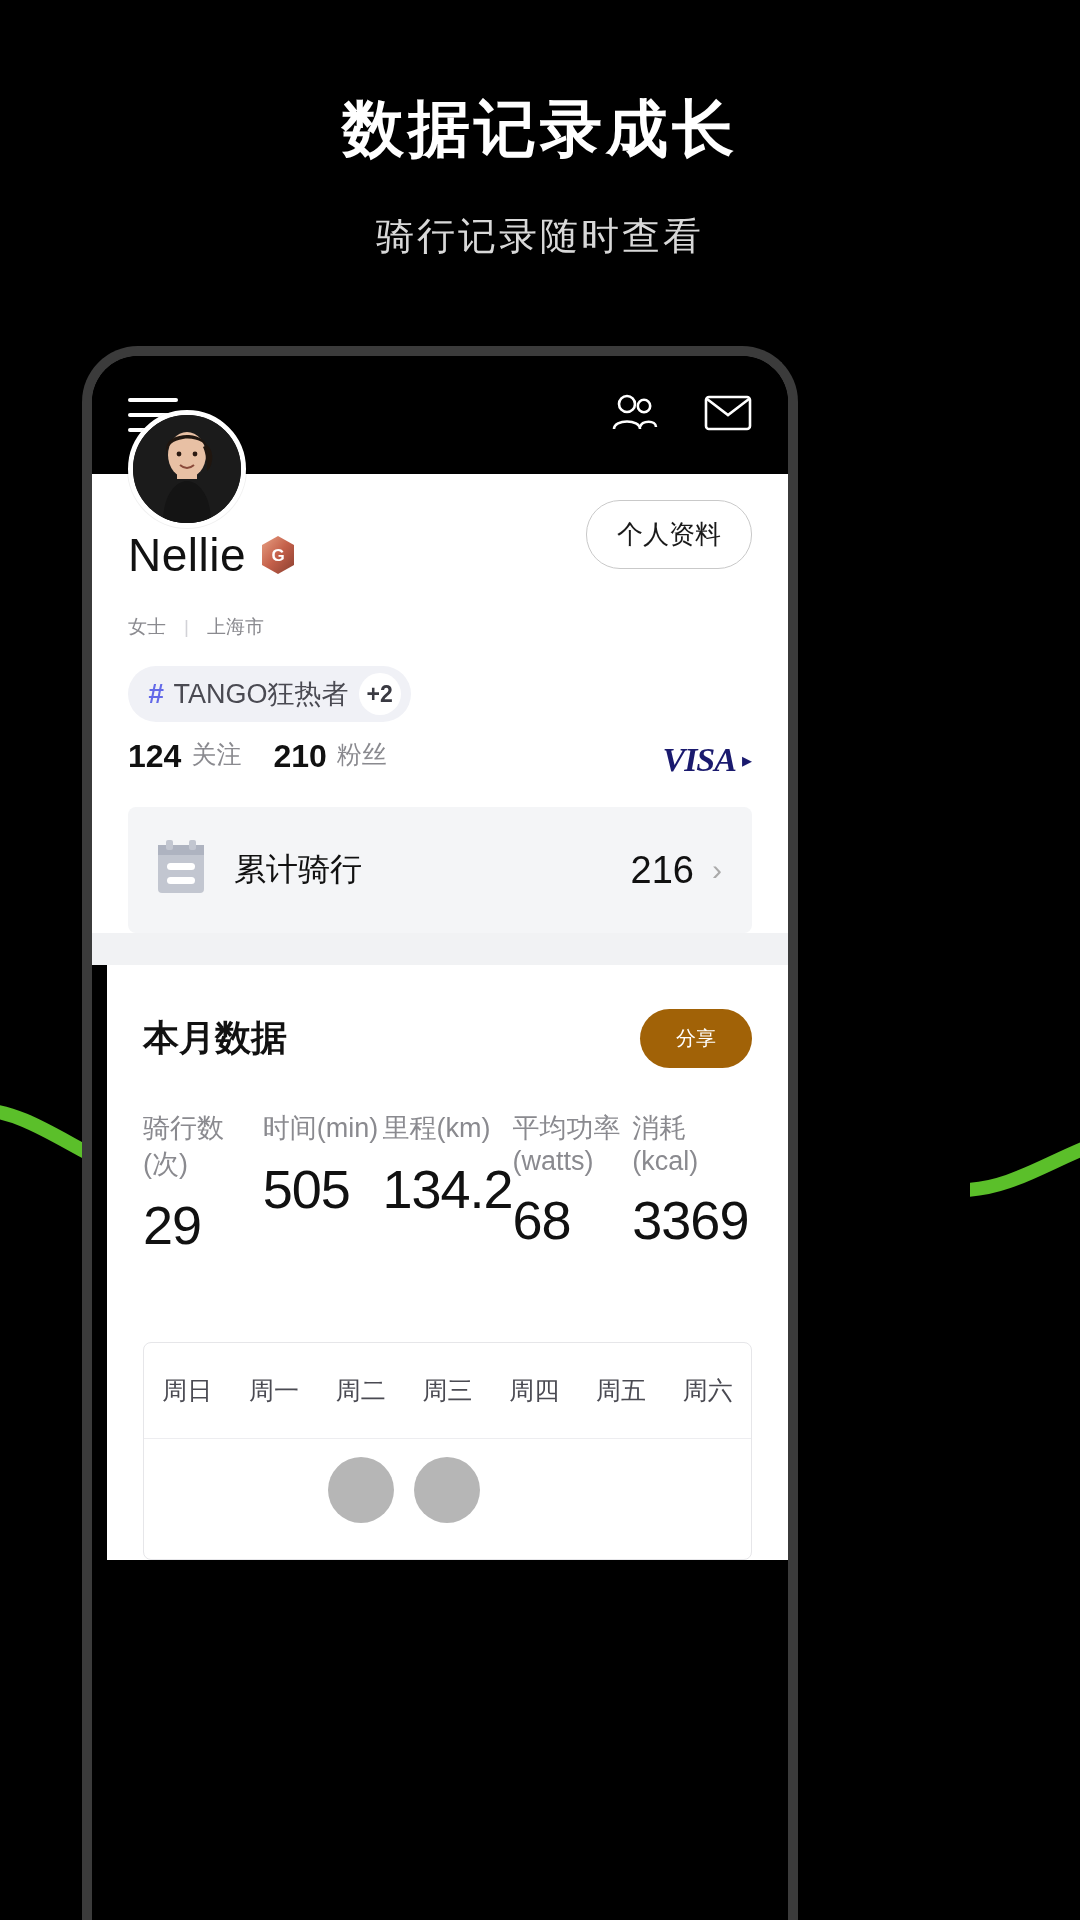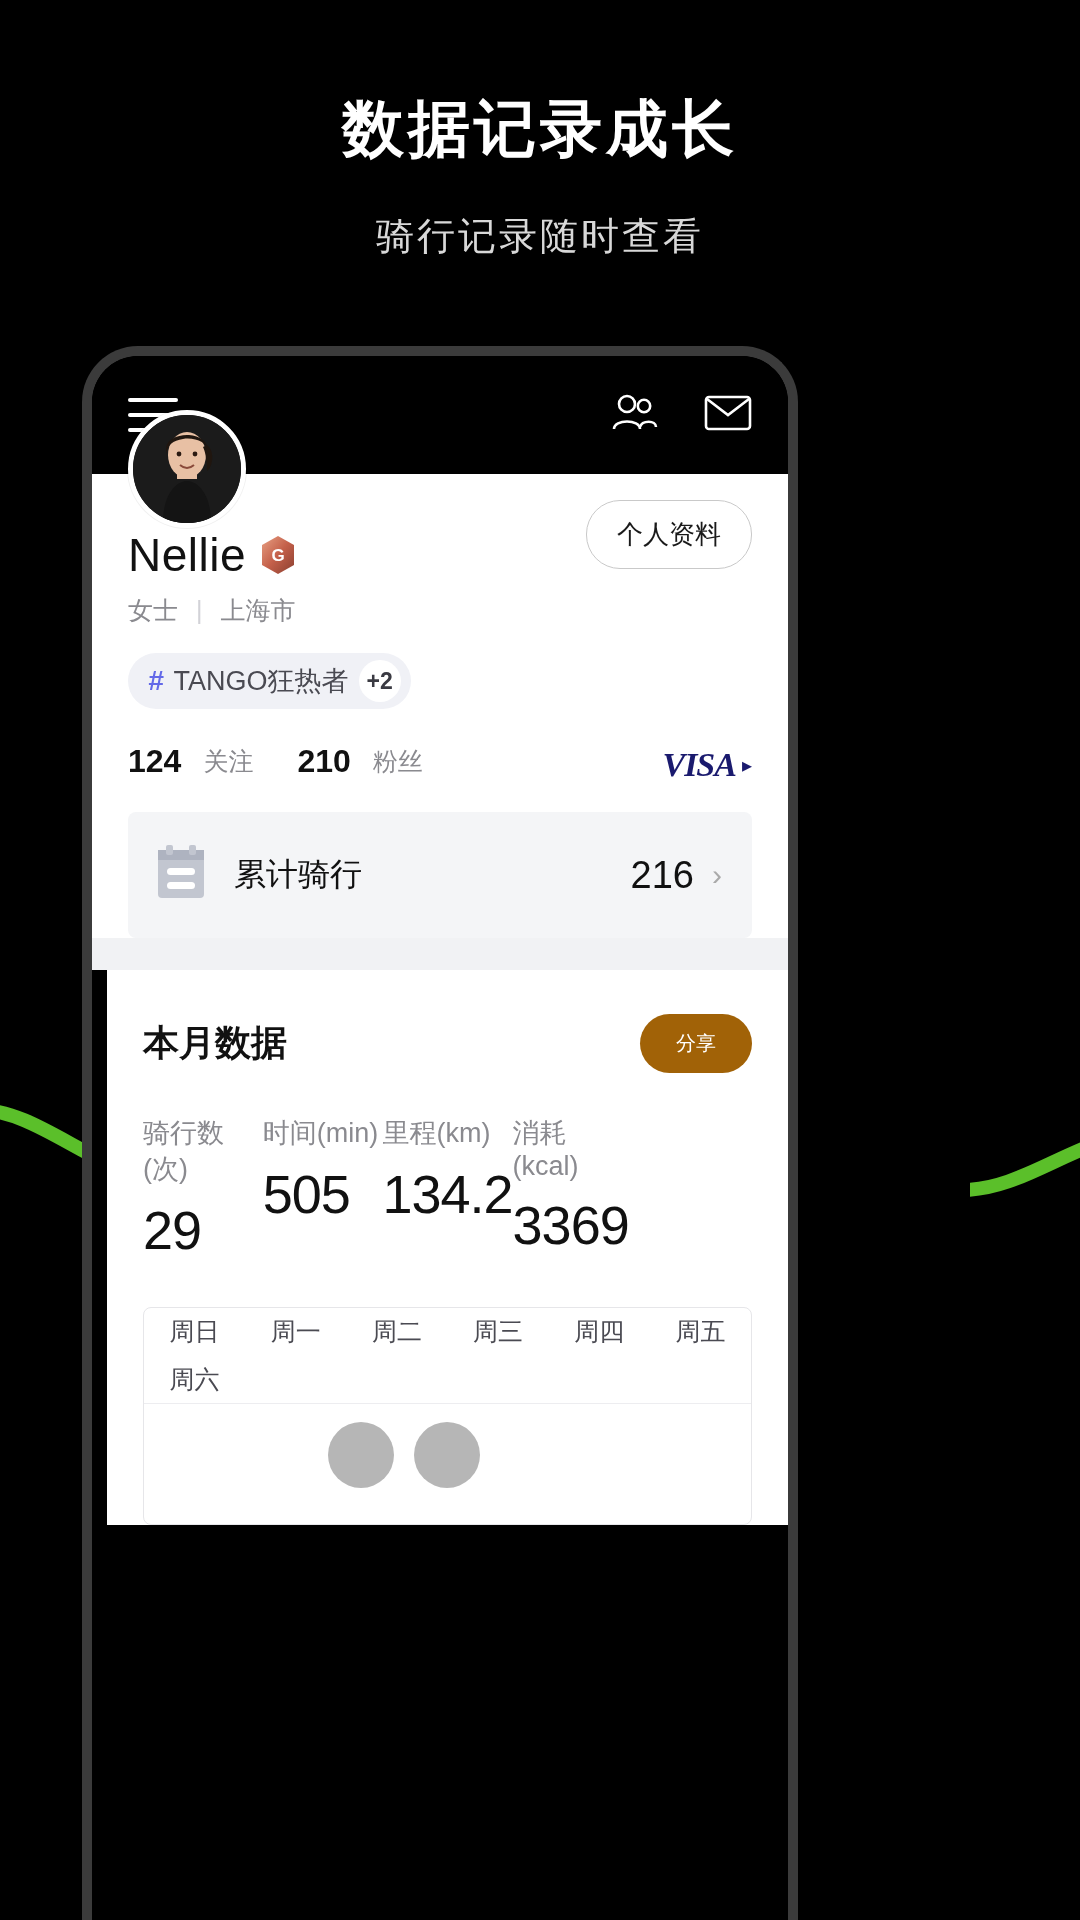--- a/index.html
+++ b/index.html
@@ -72,38 +72,38 @@
     white-space:nowrap;
   }
   .name-row {
     display:flex; align-items:center; gap:14px;
     padding-top:54px;
     text-align:center;
   }
   .name-text { font-size:46px; font-weight:500; color:#111; letter-spacing:0.5px; }
   .gold-badge { width:36px; height:40px; display:block; }
   .meta-row {
-    margin-top:12px; font-size:25px; color:#8a8a8f;
+    margin-top:32px; font-size:19px; color:#8a8a8f;
     display:flex; align-items:center; gap:18px;
   }
   .meta-sep { color:#d2d2d7; }
   .tag-chip {
     display:inline-flex; align-items:center; gap:10px;
     margin-top:26px; background:#f0f1f6; border-radius:32px;
     padding:12px 10px 12px 20px; height:56px;
   }
   .tag-hash { color:#6369e8; font-size:28px; font-weight:bold; font-style:italic; }
   .tag-label { font-size:27px; color:#4a4a52; }
   .tag-more {
     background:#fff; border-radius:50%; width:42px; height:42px;
     display:flex; align-items:center; justify-content:center;
     font-size:23px; font-weight:bold; color:#3a3a42;
   }
   .follow-row {
-    margin-top:34px; display:flex; align-items:center; gap:22px;
+    margin-top:16px; display:flex; align-items:flex-start; gap:10px;
     font-size:25px; position:relative;
   }
   .follow-num { font-size:32px; font-weight:bold; color:#111; }
   .follow-label { color:#8a8a8f; margin-right:22px; }
   .visa-wrap {
     position:absolute; right:0; bottom:-4px;
     display:flex; align-items:center; gap:6px;
   }
   .visa-text {
     font-family:"Liberation Serif", serif;
@@ -139,21 +139,21 @@
   }
   .stat-label { font-size:27px; color:#8a8a8f; }
   .stat-value { font-size:54px; color:#111; font-weight:400; margin-top:12px; letter-spacing:-1px; }
 
   
   .week-card {
     margin-top:46px; border:1px solid #e6e6e9; border-radius:8px;
     background:#fff;
   }
   .week-head {
-    display:grid; grid-template-columns:repeat(6,1fr);
+    display:grid; grid-template-columns:repeat(7,1fr);
     height:96px; align-items:center; text-align:center;
     border-bottom:1px solid #ededf0;
   }
   .week-head div { font-size:25px; color:#4a4a52; }
   .week-body {
     display:grid; grid-template-columns:repeat(7,1fr);
     height:120px; align-items:start; padding-top:18px; justify-items:center;
   }
   .dot { width:66px; height:66px; border-radius:50%; background:#b6b6b6; }
   .dot.empty { background:transparent; }
@@ -298,20 +298,24 @@
       </div>
       <div>
         <div class="stat-label">时间(min)</div>
         <div class="stat-value">505</div>
       </div>
       <div>
         <div class="stat-label">里程(km)</div>
         <div class="stat-value">134.2</div>
       </div>
       <div>
+        <div class="stat-label">平均功率(watts)</div>
+        <div class="stat-value">68</div>
+      </div>
+      <div>
         <div class="stat-label">消耗(kcal)</div>
         <div class="stat-value">3369</div>
       </div>
       <div></div>
     </div>
 
     <div class="week-card">
       <div class="week-head">
         <div>周日</div>
         <div>周一</div>

